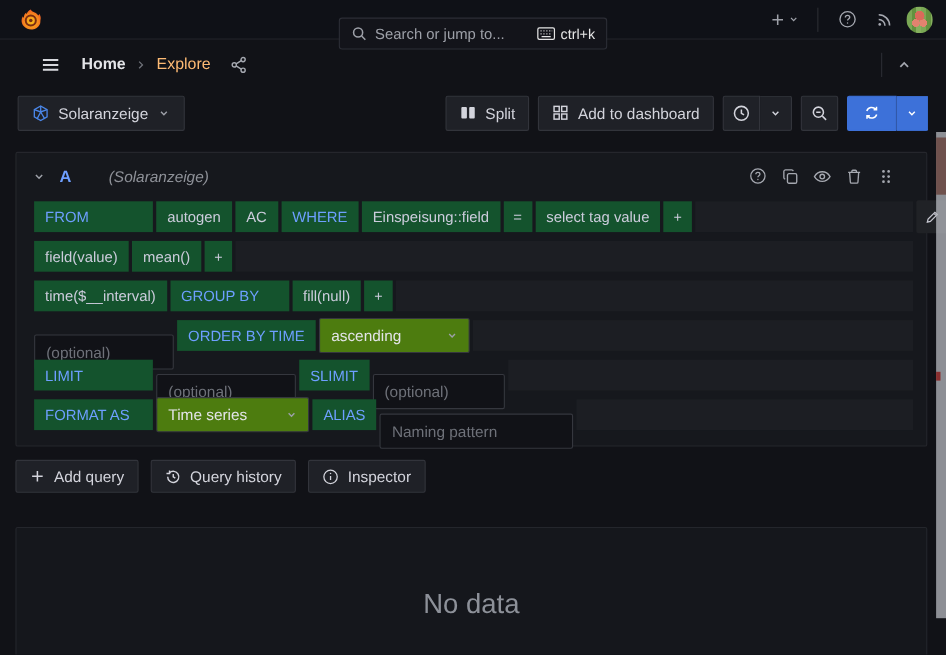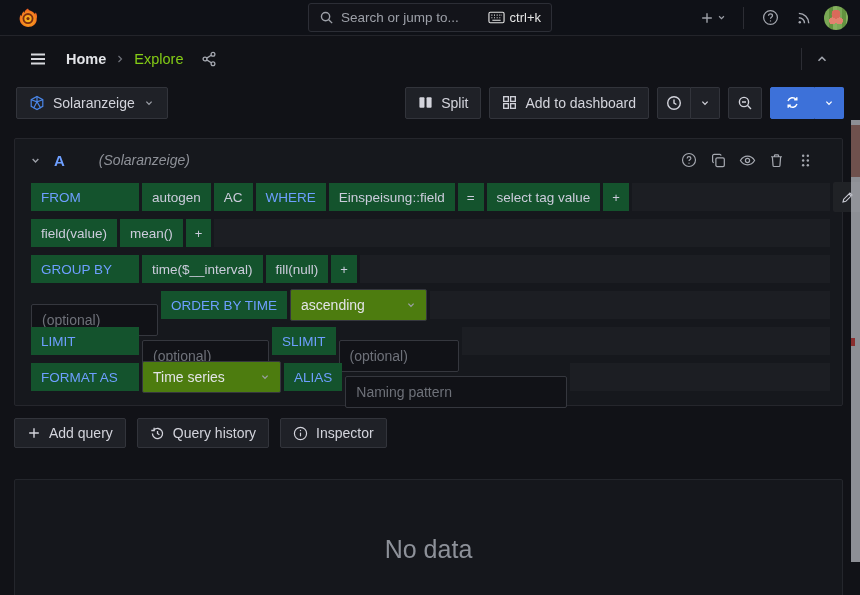--- a/index.html
+++ b/index.html
@@ -14,21 +14,21 @@
 
   
   .topnav {
     height:36px; background:#0f1117;
     border-bottom:1px solid #23242a;
     display:flex; align-items:center; position:relative;
     padding:0 12px;
   }
   .logo-btn { width:32px; height:28px; display:flex; align-items:center; justify-content:center; cursor:pointer; }
   .searchbox {
-    position:absolute; left:50%; top:3px; transform:translateX(-50%);
+    position:absolute; left:50%; top:16px; transform:translateX(-50%);
     width:244px; height:29px;
     background:#13141a; border:1px solid #2c2e36; border-radius:3px;
     display:flex; align-items:center; gap:7px; padding:0 10px;
     color:#9da0a8; font-size:13.5px;
   }
   .searchbox .grow { flex:1; }
   .searchbox .shortcut { display:flex; align-items:center; gap:5px; color:#e5e5e5; font-size:13px; }
   .topnav-right { margin-left:auto; display:flex; align-items:center; gap:6px; color:#9da0a8; }
   .icon-btn { width:28px; height:28px; display:flex; align-items:center; justify-content:center; border-radius:2px; cursor:pointer; color:#a5a8b0; }
   .plus-group { display:flex; align-items:center; gap:2px; cursor:pointer; padding:0 4px; }
@@ -36,25 +36,25 @@
   .avatar {
     width:24px; height:24px; border-radius:50%; overflow:hidden; cursor:pointer;
     background:
       radial-gradient(circle at 50% 34%, #d96a5a 0 22%, transparent 23%),
       radial-gradient(circle at 36% 62%, #e2836f 0 16%, transparent 17%),
       radial-gradient(circle at 64% 62%, #e2836f 0 16%, transparent 17%),
       repeating-linear-gradient(90deg, #7aa855 0 5px, #63923f 5px 9px, #86b05e 9px 13px);
   }
 
   
-  .subnav { height:45px; display:flex; align-items:center; padding:0 24px; }
+  .subnav { height:45px; display:flex; align-items:center; padding:0 24px;margin-left:8px; }
   .subnav .crumbs { display:flex; align-items:center; gap:8px; margin-left:14px; font-size:14.5px; }
   .crumb-home { color:#e3e4e8; font-weight:600; cursor:pointer; }
   .crumb-sep { color:#70737b; display:flex; }
-  .crumb-current { color:#84cc16; }
+  .crumb-current { color:#fdba74; }
   .subnav-right { margin-left:auto; display:flex; align-items:center; }
 
   
   .toolbar { height:49px; display:flex; align-items:center; padding:0 16px 6px 16px; gap:8px; }
   .btn {
     height:32px; display:flex; align-items:center; gap:8px;
     background:#1f2127; border:1px solid #32343b; border-radius:2px;
     color:#d3d4dc; font-size:14px; font-weight:500;
     padding:0 12px; cursor:pointer; white-space:nowrap;
   }
@@ -375,22 +375,22 @@
 
     <div class="qrow">
       <span class="cell">field(value)</span>
       <span class="cell">mean()</span>
       <span class="cell add">+</span>
       <span class="filler"></span>
       <span class="tail"></span>
     </div>
 
     <div class="qrow">
+      <span class="cell">time($__interval)</span>
       <span class="cell kw label">GROUP BY</span>
-      <span class="cell">time($__interval)</span>
       <span class="cell">fill(null)</span>
       <span class="cell add">+</span>
       <span class="filler"></span>
       <span class="tail"></span>
     </div>
 
     <div class="qrow">
       <input class="q-input" style="width: 127px;" placeholder="(optional)">
       <span class="cell kw">ORDER BY TIME</span>
       <span class="q-select" style="width:137px;">
@@ -418,21 +418,21 @@
       <span class="cell kw label">FORMAT AS</span>
       <span class="q-select" style="width:139px;">
         <span>Time series</span>
         <span class="chev">
           <svg width="12" height="12" viewBox="0 0 16 16" fill="none" stroke="currentColor" stroke-width="1.7">
               <path d="M4.5 6.2 8 9.8l3.5-3.6"></path>
             </svg>
         </span>
       </span>
       <span class="cell kw">ALIAS</span>
-      <input class="q-input" style="width: 222px;" placeholder="Naming pattern">
+      <input class="q-input" style="width: 176px;" placeholder="Naming pattern">
       <span class="filler"></span>
       <span class="tail"></span>
     </div>
 
   </div>
 </section>
 
 <div class="actions">
   <button class="btn">
     <span>

